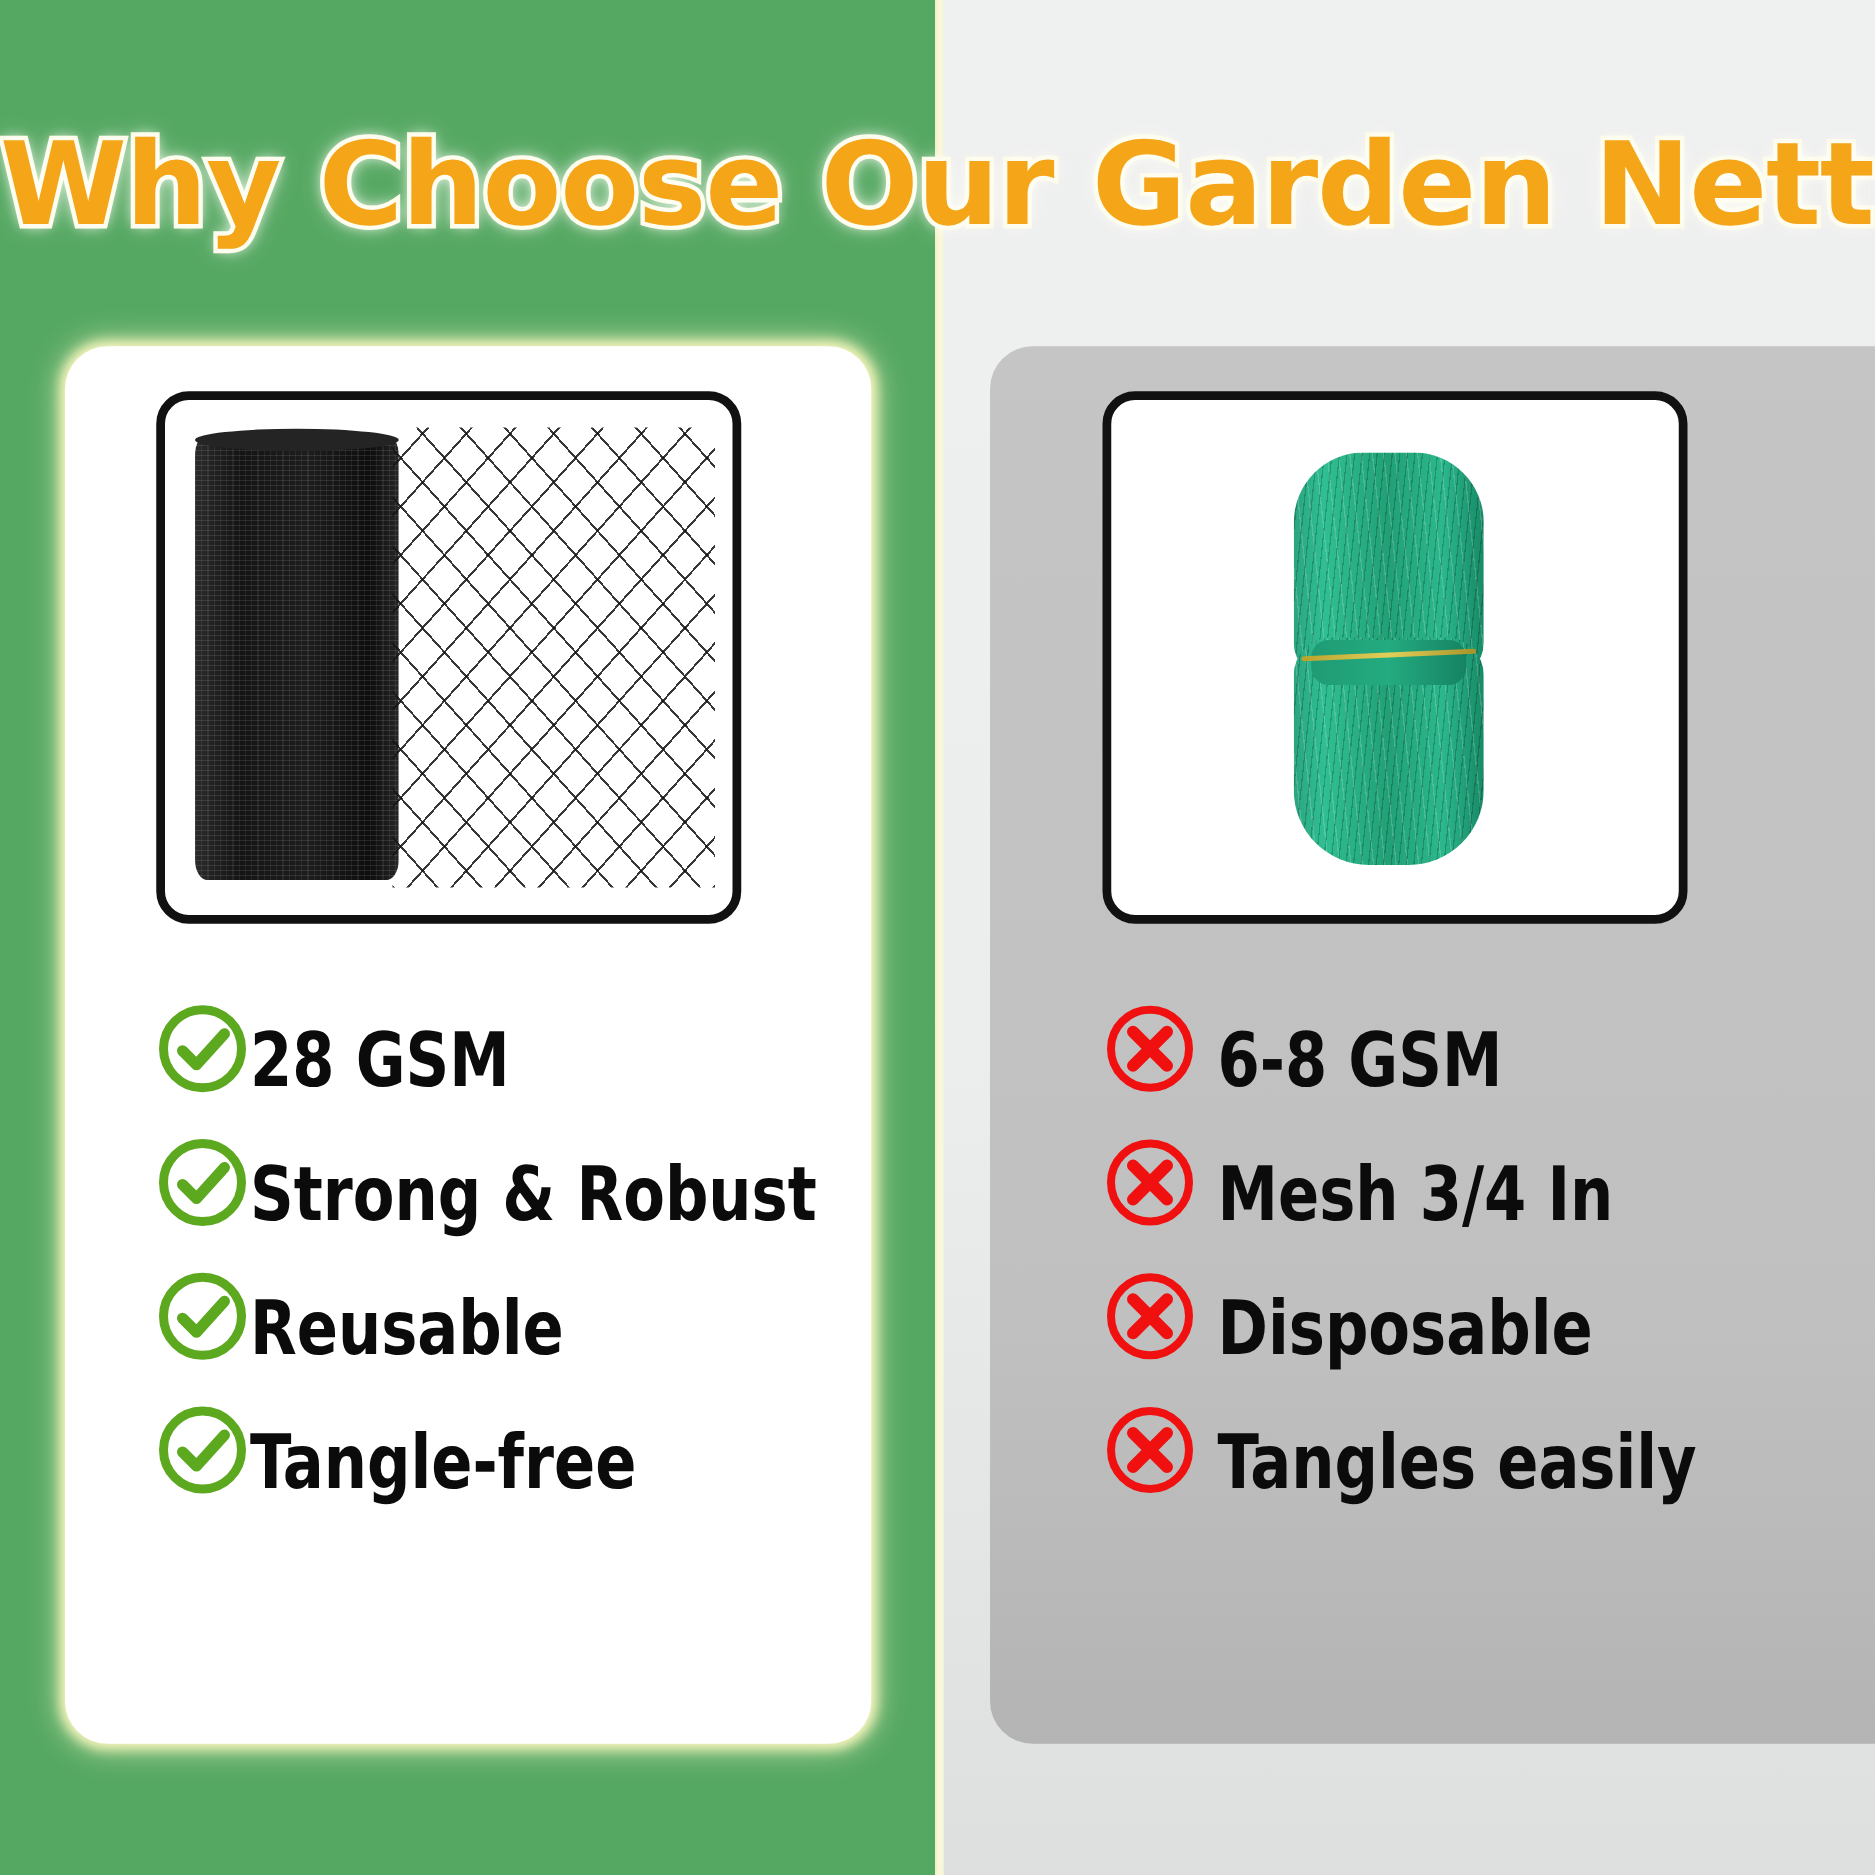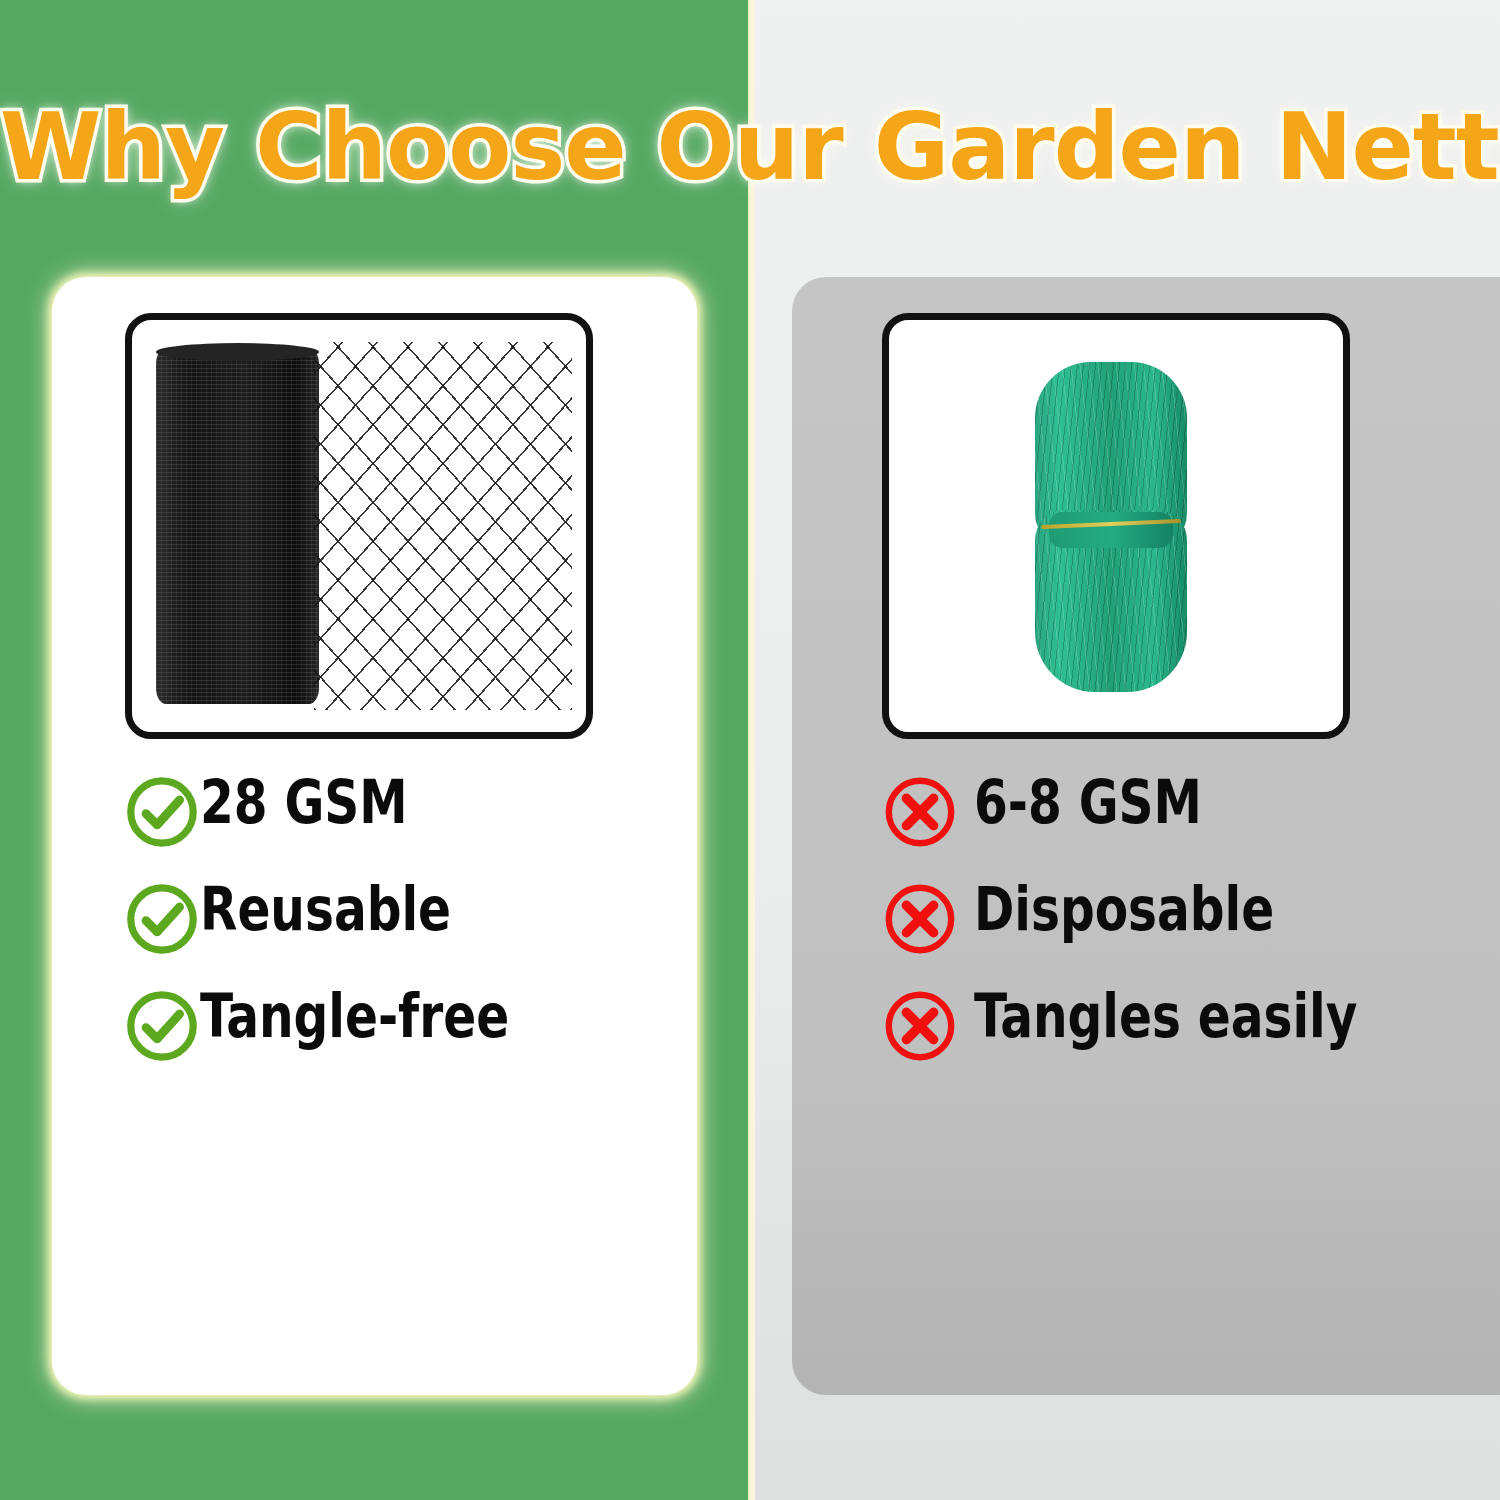--- a/index.html
+++ b/index.html
@@ -188,21 +188,21 @@
   .list {
     position: absolute;
     left: 70px;
     top: 495px;
     width: 560px;
   }
   .list-right { left: 88px; }
 
   .feature {
     display: flex;
-    align-items: flex-start;
+    align-items: flex-end;
     height: 107px;
   }
   .feature-icon {
     flex: 0 0 auto;
     width: 80px;
     height: 80px;
     display: block;
   }
   .feature-label {
     font-family: "DejaVu Sans Condensed", "Liberation Sans Narrow", "Liberation Sans", sans-serif;
@@ -239,20 +239,27 @@
 
       <div class="feature">
         <svg class="feature-icon" viewBox="0 0 100 100">
           <circle cx="50" cy="50" r="39" fill="none" stroke="#5ca81f" stroke-width="9"></circle>
           <polyline points="30,52 44,66 72,35" fill="none" stroke="#5ca81f" stroke-width="11" stroke-linecap="round" stroke-linejoin="round"></polyline>
         </svg>
         <span class="feature-label">28 GSM</span>
       </div>
 
 
+      <div class="feature">
+        <svg class="feature-icon" viewBox="0 0 100 100">
+          <circle cx="50" cy="50" r="39" fill="none" stroke="#5ca81f" stroke-width="9"></circle>
+          <polyline points="30,52 44,66 72,35" fill="none" stroke="#5ca81f" stroke-width="11" stroke-linecap="round" stroke-linejoin="round"></polyline>
+        </svg>
+        <span class="feature-label">Strong &amp; Robust</span>
+      </div>
 
       <div class="feature">
         <svg class="feature-icon" viewBox="0 0 100 100">
           <circle cx="50" cy="50" r="39" fill="none" stroke="#5ca81f" stroke-width="9"></circle>
           <polyline points="30,52 44,66 72,35" fill="none" stroke="#5ca81f" stroke-width="11" stroke-linecap="round" stroke-linejoin="round"></polyline>
         </svg>
         <span class="feature-label">Reusable</span>
       </div>
 
       <div class="feature">
@@ -281,36 +288,44 @@
 
       <div class="feature">
         <svg class="feature-icon" viewBox="0 0 100 100">
           <circle cx="50" cy="50" r="39" fill="none" stroke="#f01010" stroke-width="8"></circle>
           <line x1="33" y1="33" x2="67" y2="67" stroke="#f01010" stroke-width="12" stroke-linecap="round"></line>
           <line x1="67" y1="33" x2="33" y2="67" stroke="#f01010" stroke-width="12" stroke-linecap="round"></line>
         </svg>
         <span class="feature-label">6-8 GSM</span>
       </div>
 
-
-
       <div class="feature">
         <svg class="feature-icon" viewBox="0 0 100 100">
           <circle cx="50" cy="50" r="39" fill="none" stroke="#f01010" stroke-width="8"></circle>
           <line x1="33" y1="33" x2="67" y2="67" stroke="#f01010" stroke-width="12" stroke-linecap="round"></line>
           <line x1="67" y1="33" x2="33" y2="67" stroke="#f01010" stroke-width="12" stroke-linecap="round"></line>
         </svg>
-        <span class="feature-label">Disposable</span>
-      </div>
+        <span class="feature-label">Mesh 3/4 In</span>
+      </div>
+
 
       <div class="feature">
         <svg class="feature-icon" viewBox="0 0 100 100">
           <circle cx="50" cy="50" r="39" fill="none" stroke="#f01010" stroke-width="8"></circle>
           <line x1="33" y1="33" x2="67" y2="67" stroke="#f01010" stroke-width="12" stroke-linecap="round"></line>
           <line x1="67" y1="33" x2="33" y2="67" stroke="#f01010" stroke-width="12" stroke-linecap="round"></line>
         </svg>
+        <span class="feature-label">Disposable</span>
+      </div>
+
+      <div class="feature">
+        <svg class="feature-icon" viewBox="0 0 100 100">
+          <circle cx="50" cy="50" r="39" fill="none" stroke="#f01010" stroke-width="8"></circle>
+          <line x1="33" y1="33" x2="67" y2="67" stroke="#f01010" stroke-width="12" stroke-linecap="round"></line>
+          <line x1="67" y1="33" x2="33" y2="67" stroke="#f01010" stroke-width="12" stroke-linecap="round"></line>
+        </svg>
         <span class="feature-label">Tangles easily</span>
       </div>
 
     </div>
   </div>
 
 </div>
 
 </body></html>

